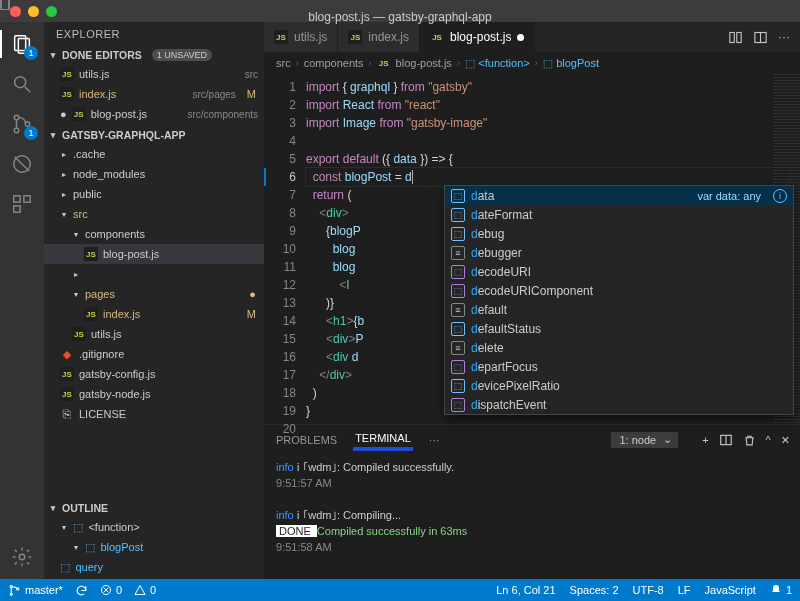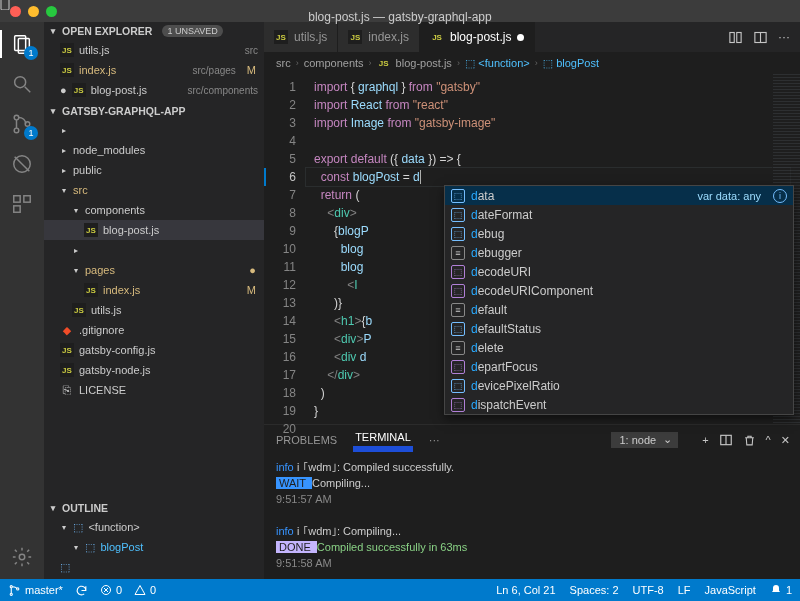--- a/index.html
+++ b/index.html
@@ -45,21 +45,21 @@
   .tab .mdot { width:7px; height:7px; border-radius:50%; background:#fff;}
   .tab-actions { margin-left:auto; display:flex; align-items:center; gap:10px; padding-right:10px; color:#c5c5c5;}
   .breadcrumb { height:22px; display:flex; align-items:center; gap:5px; padding:0 12px; color:#a0a0a0; font-size:11px;}
   .breadcrumb .sep { color:#666; font-size:9px;}
   .bc-fn { color:#4fc1ff; }
   .code-wrap { flex:1; position:relative; display:flex; min-height:0;}
   .gutter { width:42px; text-align:right; color:#858585; font:12px/18px Menlo,Consolas,monospace; padding:4px 10px 0 0; user-select:none;}
   .gutter .ln { height:18px; }
   .gutter .cur { color:#c6c6c6; }
   .code { flex:1; font:12px/18px Menlo,Consolas,monospace; padding-top:4px; position:relative; white-space:pre;}
-  .code .l { height:18px;margin-left:8px; }
+  .code .l { height:18px; }
   .curline { position:absolute; left:42px; right:10px; top:94px; height:18px; outline:1px solid #2a2d2e; z-index:0;}
   .code .kw { color:#c586c0; } .code .vr { color:#9cdcfe; }
   .code .st { color:#ce9178; } .code .ct { color:#4ec9b0; } .code .tg { color:#808080; }
   .code .tg2 { color:#4ec9b0; } .code .pn { color:#d4d4d4; } .code .id { color:#9cdcfe; }
   .minimap { width:28px; background:#1e1e1e; border-left:1px solid #1e1e1e; opacity:0.55;
     background-image:linear-gradient(#3a3d41 1px, transparent 1px);
     background-size: 100% 3px; background-position: 6px 6px; }
   .curline-gut { position:absolute; left:0; top:94px; height:18px; width:2px; background:#007acc; z-index:2;}
 
   .autocomplete { position:absolute; left:180px; top:111px; width:350px; background:#252526; border:1px solid #454545; box-shadow:0 4px 10px rgba(0,0,0,0.5); z-index:5;}
@@ -69,28 +69,28 @@
   .ac-ico.var { color:#75beff; border-color:#75beff; }
   .ac-ico.kw { color:#cccccc; border-color:#888; }
   .ac-ico.fn { color:#b180d7; border-color:#b180d7; }
   .ac-row .hint { margin-left:auto; color:#9cdcfe; font-size:11px;}
   .ac-row .info { width:14px;height:14px;border-radius:50%;border:1px solid #75beff;color:#75beff;display:flex;align-items:center;justify-content:center;font-size:9px;margin-left:6px;}
   .ac-row .match { color:#2aaaff; }
 
   .panel { height:155px; border-top:1px solid #2b2b2b; background:#1e1e1e; display:flex; flex-direction:column;}
   .panel-tabs { display:flex; align-items:center; height:30px; padding:0 10px; gap:14px; font-size:11px;}
   .ptab { color:#969696; padding:3px 2px; cursor:pointer;text-align:center;}
-  .ptab.active { color:#fff; border-bottom:6px solid #1d4ed8;}
+  .ptab.active { color:#fff; border-bottom:4px solid #1d4ed8;}
   .ptab-sel { margin-left:auto; background:#3c3c3c; color:#ccc; padding:2px 22px 2px 8px; font-size:11px; position:relative;}
   .ptab-sel::after{content:"⌄"; position:absolute; right:6px; top:1px; color:#ccc;}
   .p-actions { display:flex; gap:10px; color:#c5c5c5; margin-left:10px; align-items:center;}
   .term { flex:1; padding:4px 12px; font:11px/16px Menlo,Consolas,monospace; color:#ccc; overflow:hidden;}
   .term .i { color:#3794ff; } .term .g { color:#89d185; }
   .term .wait { background:#3794ff; color:#1e1e1e; padding:0 3px;}
-  .term .done { background:#c4b5fd; color:#1e1e1e; padding:0 3px;}
+  .term .done { background:#ffffff; color:#1e1e1e; padding:0 3px;}
   .term .ts { color:#888; }
 
   .statusbar { height:22px; background:#007acc; display:flex; align-items:center; color:#fff; font-size:11px; padding:0 8px; gap:12px;}
   .statusbar .sb { display:flex; align-items:center; gap:4px; cursor:pointer;}
   .statusbar .right { margin-left:auto; display:flex; gap:14px; align-items:center;}
   svg { display:block; }
 </style>
 </head>
 <body>
 
@@ -147,25 +147,26 @@
       </div>
     <div class="ai bottom">
         <svg width="22" height="22" viewBox="0 0 24 24" fill="none" stroke="currentColor" stroke-width="1.6">
           <circle cx="12" cy="12" r="3"></circle>
           <path d="M12 2v3M12 19v3M4.2 4.2l2.1 2.1M17.7 17.7l2.1 2.1M2 12h3M19 12h3M4.2 19.8l2.1-2.1M17.7 6.3l2.1-2.1"></path>
         </svg>
       </div>
   </div>
 
   <div class="sidebar">
+    <div class="sidebar-title">EXPLORER</div>
 
     <div class="section">
       <div class="section-head">
         <span class="chev">▾</span>
-          <span>OPEN EXPLORER</span>
+          <span>DONE EDITORS</span>
         <span class="pill">1 UNSAVED</span>
       </div>
       <div class="tree" id="open-editors">
           <div class="row">
             <span class="ficon js">JS</span>
             <span class="fname">utils.js</span>
             <span class="meta">src</span>
           </div>
           <div class="row mod">
             <span class="ficon js">JS</span>
@@ -183,20 +184,21 @@
     </div>
 
     <div class="section">
       <div class="section-head">
         <span class="chev">▾</span>
           <span>GATSBY-GRAPHQL-APP</span>
       </div>
       <div class="tree" id="file-tree">
           <div class="row indent0">
             <span class="chev-s">▸</span>
+            <span class="fname">.cache</span>
           </div>
           <div class="row indent0">
             <span class="chev-s">▸</span>
             <span class="fname">node_modules</span>
           </div>
           <div class="row indent0">
             <span class="chev-s">▸</span>
             <span class="fname">public</span>
           </div>
           <div class="row indent0 mod">
@@ -258,20 +260,21 @@
             <span style="color:#75beff">⬚</span>
             <span class="fname" style="color:#ccc">&lt;function&gt;</span>
           </div>
           <div class="row indent1">
             <span class="chev-s">▾</span>
             <span style="color:#75beff">⬚</span>
             <span class="fname" style="color:#4fc1ff">blogPost</span>
           </div>
           <div class="row indent0">
             <span style="color:#75beff">⬚</span>
+            <span class="fname" style="color:#4fc1ff">query</span>
           </div>
         </div>
     </div>
   </div>
 
   <div class="editor">
     <div class="tabs">
       <div id="tabs-host" style="display:flex;">
           <div class="tab">
             <span class="ficon js">JS</span>
@@ -417,21 +420,20 @@
               <svg width="13" height="13" viewBox="0 0 24 24" fill="none" stroke="currentColor" stroke-width="2">
                 <path d="M4 7h16M9 7V4h6v3M6 7l1 13h10l1-13"></path>
               </svg>
             </span>
           <span>^</span>
           <span>✕</span>
         </div>
       </div>
       <div class="term" id="term">
           <div><span class="i">info</span> ℹ ｢wdm｣: Compiled successfully.</div>
-          <div><span class="wait"> WAIT </span> Compiling...</div>
           <div><span class="ts">9:51:57 AM</span></div>
           <div>&nbsp;</div>
           <div><span class="i">info</span> ℹ ｢wdm｣: Compiling...</div>
           <div><span class="done"> DONE </span> <span class="g">Compiled successfully in 63ms</span></div>
           <div><span class="ts">9:51:58 AM</span></div>
         </div>
     </div>
   </div>
 </div>
 

